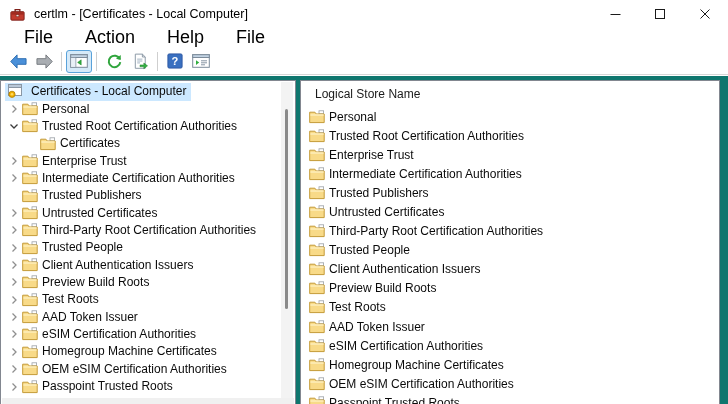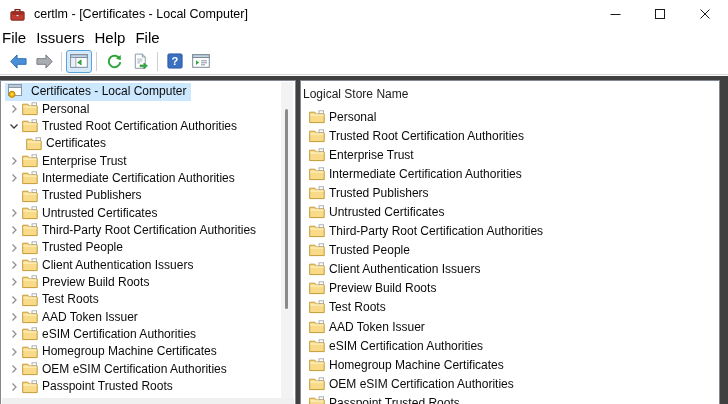--- a/index.html
+++ b/index.html
@@ -11,58 +11,58 @@
   .titlebar { position:absolute; top:0; left:0; right:0; height:28px; background:#fff;
               display:flex; align-items:center; }
   .app-icon { margin-left:9px; width:17px; height:17px; display:flex; align-items:center; }
   .title-text { margin-left:8px; font-size:12.5px; color:#000; white-space:nowrap; }
   .win-controls { margin-left:auto; display:flex; height:100%; }
   .win-btn { width:45px; height:100%; display:flex; align-items:center; justify-content:center; }
 
   
   .menubar { position:absolute; top:28px; left:0; right:0; height:20px; background:#fff;
              display:flex; align-items:center; padding-left:1px; }
-  .menu-item { font-size:15px; color:#000; padding:1px 9px 2px 1px; }
+  .menu-item { font-size:18px; color:#000; padding:1px 9px 2px 23px; }
 
   
   .toolbar { position:absolute; top:48px; left:0; right:0; height:27px; background:#fff;
              border-bottom:1px solid #d7d7d7; display:flex; align-items:center; padding-left:5px; }
   .tb-btn { width:26px; height:23px; display:flex; align-items:center; justify-content:center;
             border:1px solid transparent; border-radius:3px; }
   .tb-btn.active { background:#d6eaf9; border-color:#5aa2da; }
   .tb-sep { width:1px; height:19px; background:#cfcfcf; margin:0 4px; }
 
   
-  .content { position:absolute; top:76px; left:0; right:0; bottom:0; background:#404040;text-align:center; }
+  .content { position:absolute; top:76px; left:0; right:0; bottom:0; background:#0f766e;text-align:center; }
 
   .panel { position:absolute; top:4px; bottom:-1px; background:#fff; border:1px solid #828790; }
   .left-panel  { left:0;  width:296px; }
   .right-panel { left:300px; width:420px; }
 
   
   .tree { position:absolute; top:2px; left:0; right:14px; bottom:6px; overflow:hidden; }
   .tree-row { display:flex; align-items:center; height:17.35px; white-space:nowrap; font-size:12px; color:#0a0a0a; }
   .tree-row .expander { width:17px; height:16px; display:flex; align-items:center; justify-content:center; flex:none; }
   .tree-row .expander svg { display:none; }
   .tree-row .expander.collapsed svg.c { display:block; }
   .tree-row .expander.expanded  svg.e { display:block; }
   .tree-row .icon { width:16px; height:15px; flex:none; display:flex; align-items:center; margin-right:1px; }
   .tree-row .label { padding:0 3px 1px 3px; }
   .tree-row.lvl1 { padding-left:4px; }
-  .tree-row.lvl2 { padding-left:8px; }
+  .tree-row.lvl2 { padding-left:22px; }
   .root-row { padding-left:4px; }
   .root-row .sel { display:inline-flex; align-items:center; background:#cce8ff; padding:1px 2px 2px 2px; }
   .root-row .icon { width:17px; height:16px; display:flex; align-items:center; margin-right:4px; }
 
   .vtrack { position:absolute; top:1px; right:2px; width:12px; bottom:6px; background:#f3f3f3; }
   .vthumb { position:absolute; left:4px; width:3px; top:27px; height:200px; background:#8a8a8a; border-radius:2px; }
   .hstrip { position:absolute; left:1px; right:1px; bottom:0; height:6px; background:#f0f0f0; }
 
   
-  .list-header { height:25px; display:flex; align-items:center; padding-left:2px;
+  .list-header { height:25px; display:flex; align-items:center; padding-left:14px;
                  font-size:12px; color:#1a1a1a; }
   .list-rows { position:absolute; top:26px; left:0; right:0; bottom:0; overflow:hidden; }
   .list-row { display:flex; align-items:center; height:19.1px; padding-left:8px; white-space:nowrap;
               font-size:12px; color:#0a0a0a; }
   .list-row .icon { width:16px; height:15px; flex:none; display:flex; align-items:center; margin-right:4px; }
 </style>
 </head>
 <body>
 
 <div class="window">
@@ -91,21 +91,21 @@
       <div class="win-btn">
         <svg width="11" height="11">
             <path d="M0.5 0.5 L9.5 9.5 M9.5 0.5 L0.5 9.5" stroke="#1a1a1a" stroke-width="1"></path>
           </svg>
       </div>
     </div>
   </div>
 
   <div class="menubar">
     <span class="menu-item">File</span>
-    <span class="menu-item">Issuers</span>
+    <span class="menu-item">Action</span>
     <span class="menu-item">Help</span>
     <span class="menu-item">File</span>
   </div>
 
   <div class="toolbar">
     <div class="tb-btn">
       <svg viewBox="0 0 20 18" width="19" height="17">
         <path d="M8.5 2 L1.8 9 L8.5 16 L8.5 12 H18 V6 H8.5 Z" fill="#4a90d9" stroke="#2c6cb0" stroke-width="1"></path>
       </svg>
     </div>

